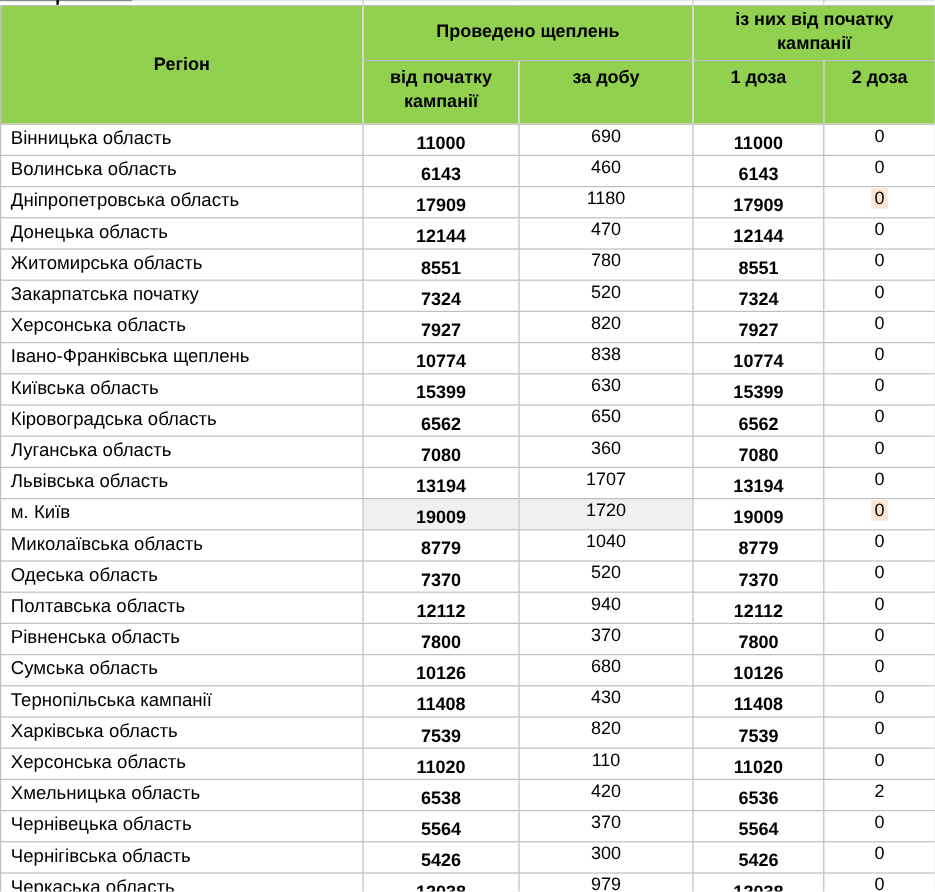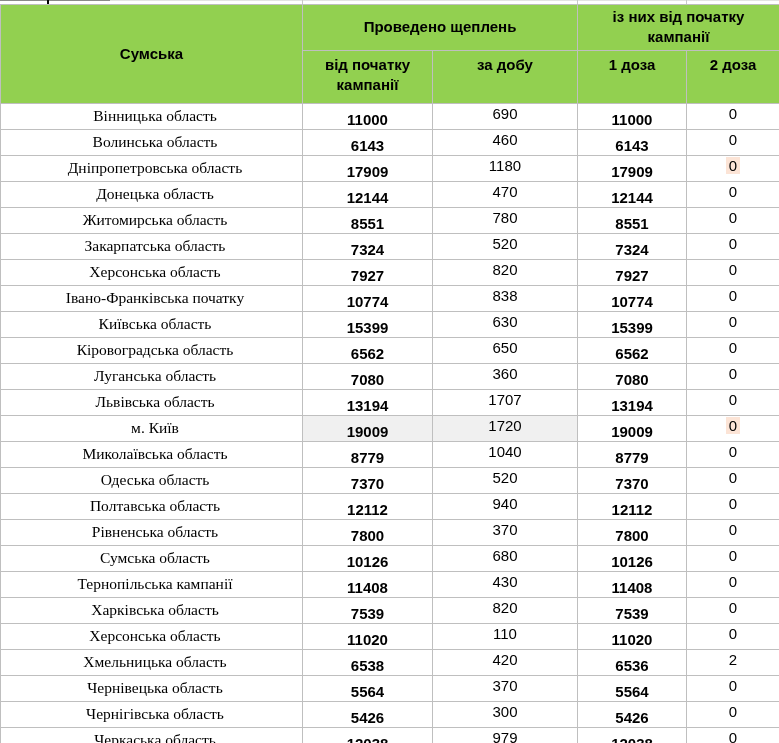--- a/index.html
+++ b/index.html
@@ -44,25 +44,24 @@
     padding: 2px 4px;
   }
   thead tr.h1 th { height: 37px; }
   thead tr.h2 th { height: 46px; vertical-align: top; padding-top: 4px; }
   th.region-h { vertical-align: middle; }
 
   tbody td { height: 23px; font-size: 15px; }
   tbody tr { height: 24.9px; }
 
   td.region {
-    text-align: center;
+    text-align: left;
     padding-left: 8px;
     font-size: 15.5px;
     vertical-align: middle;
-    font-family: Liberation Serif, serif;
   }
   td.num { text-align: center; }
   td.low { vertical-align: bottom; padding-bottom: 1px; font-weight: bold; }
   td.high { vertical-align: top; padding-top: 1px; }
   td.gray { background: #f0f0f0; }
   .mark { background: #fce4d6; padding: 0 3px; }
 </style>
 </head>
 <body>
 
@@ -79,21 +78,21 @@
   <table>
     <colgroup>
       <col style="width:302px">
       <col style="width:130px">
       <col style="width:145px">
       <col style="width:109px">
       <col style="width:93px">
     </colgroup>
     <thead>
       <tr class="h1">
-        <th class="region-h" rowspan="2">Сумська</th>
+        <th class="region-h" rowspan="2">Регіон</th>
         <th colspan="2">Проведено щеплень</th>
         <th colspan="2">із них від початку кампанії</th>
       </tr>
       <tr class="h2">
         <th>від початку кампанії</th>
         <th>за добу</th>
         <th>1 доза</th>
         <th>2 доза</th>
       </tr>
     </thead>
@@ -127,35 +126,35 @@
           <td class="num high">0</td>
         </tr>
         <tr>
           <td class="region">Житомирська область</td>
           <td class="num low">8551</td>
           <td class="num high">780</td>
           <td class="num low">8551</td>
           <td class="num high">0</td>
         </tr>
         <tr>
-          <td class="region">Закарпатська область</td>
+          <td class="region">Закарпатська початку</td>
           <td class="num low">7324</td>
           <td class="num high">520</td>
           <td class="num low">7324</td>
           <td class="num high">0</td>
         </tr>
         <tr>
           <td class="region">Херсонська область</td>
           <td class="num low">7927</td>
           <td class="num high">820</td>
           <td class="num low">7927</td>
           <td class="num high">0</td>
         </tr>
         <tr>
-          <td class="region">Івано-Франківська початку</td>
+          <td class="region">Івано-Франківська щеплень</td>
           <td class="num low">10774</td>
           <td class="num high">838</td>
           <td class="num low">10774</td>
           <td class="num high">0</td>
         </tr>
         <tr>
           <td class="region">Київська область</td>
           <td class="num low">15399</td>
           <td class="num high">630</td>
           <td class="num low">15399</td>

